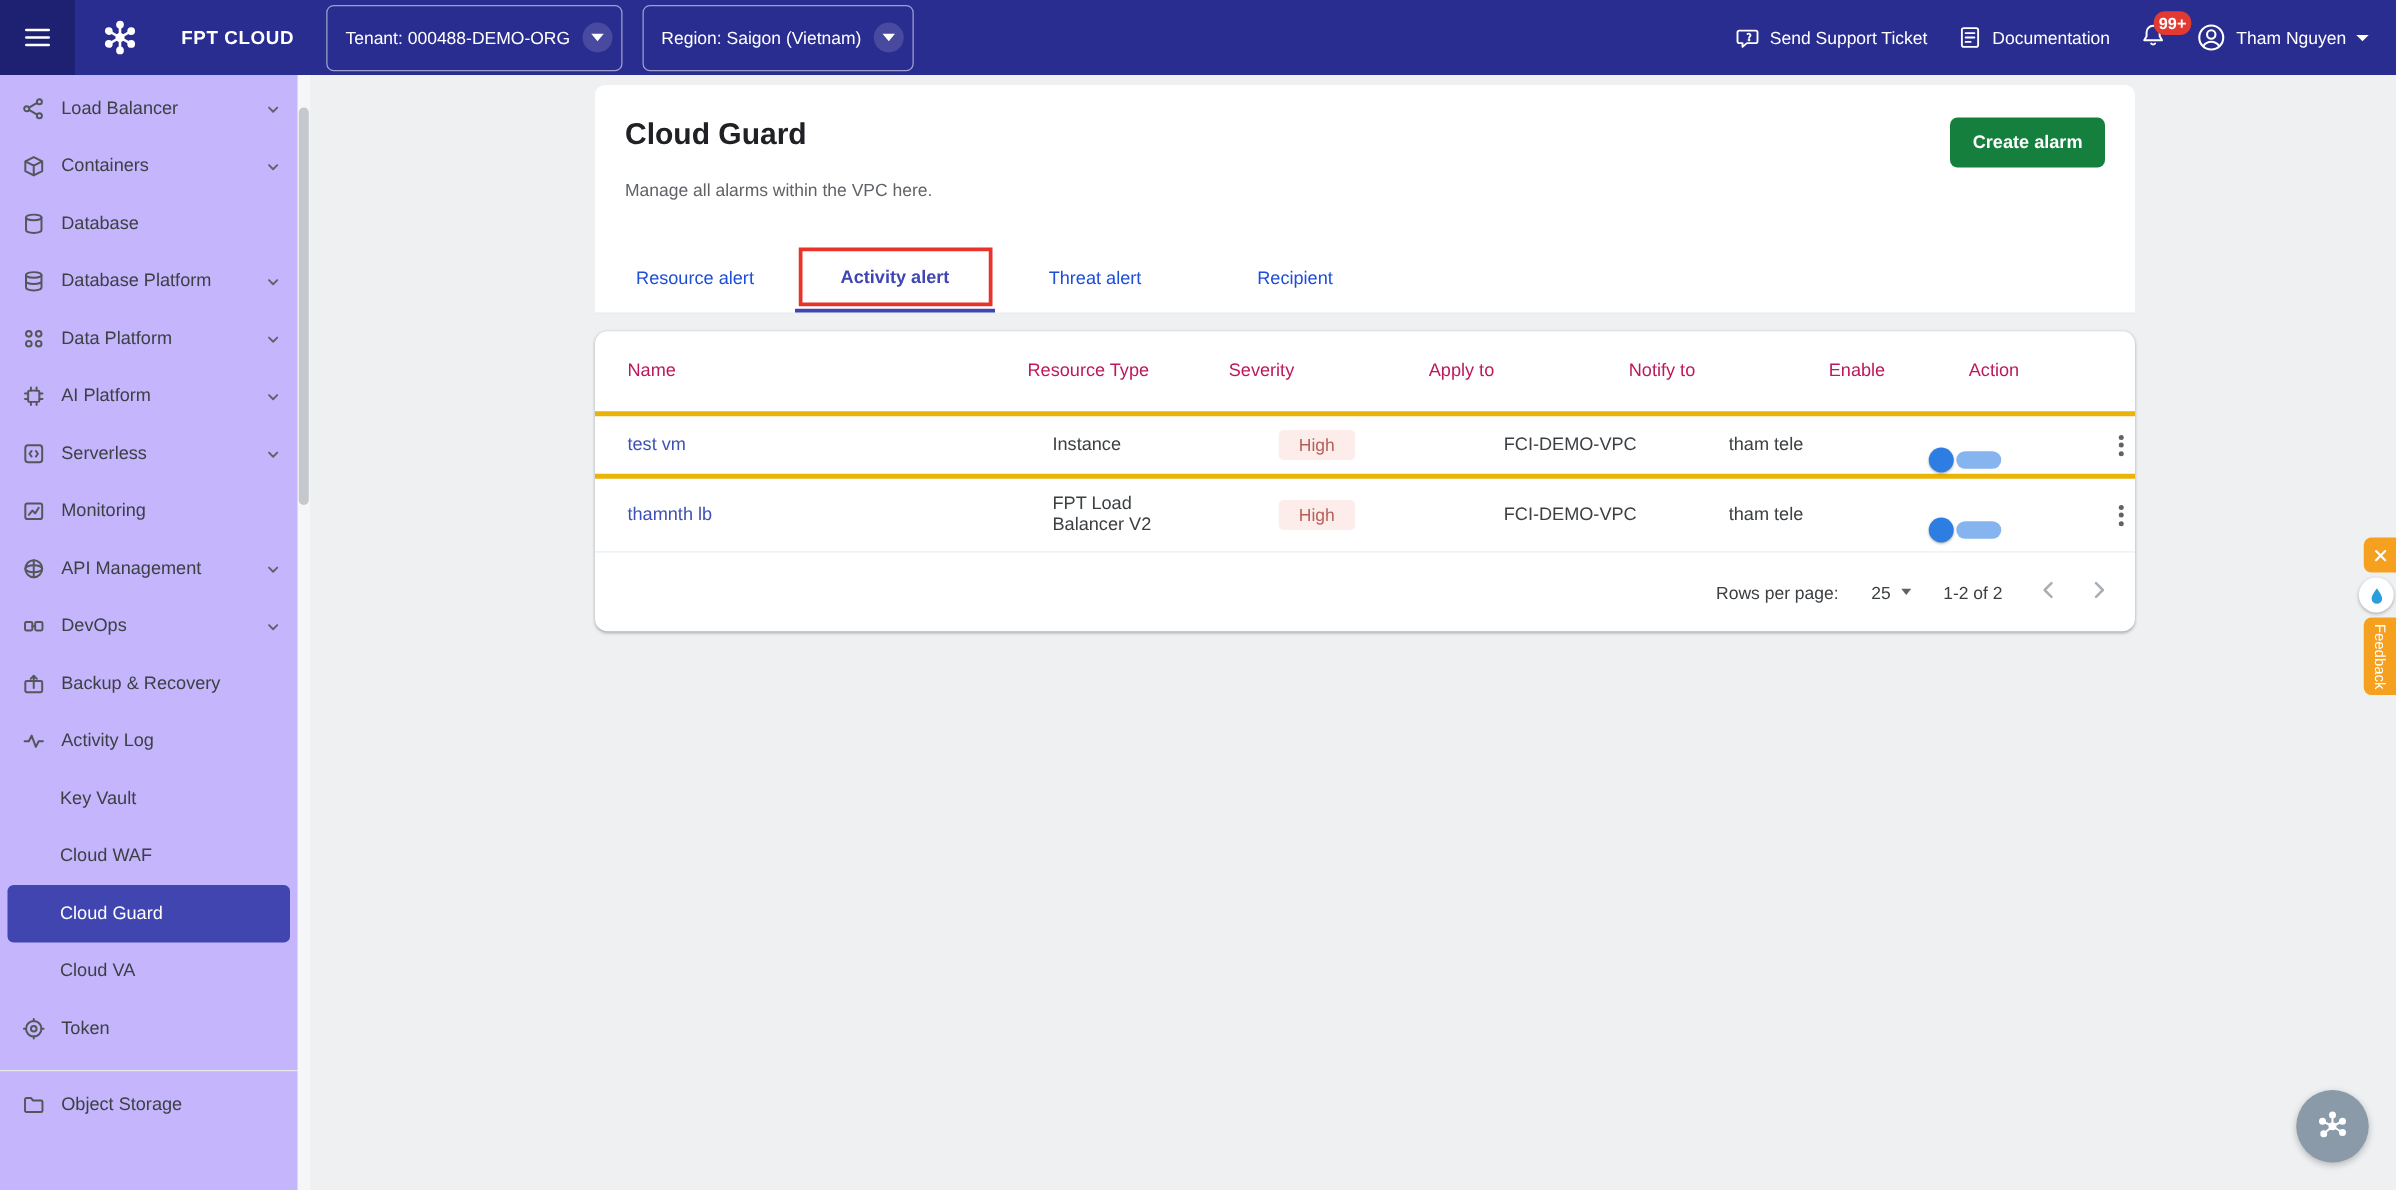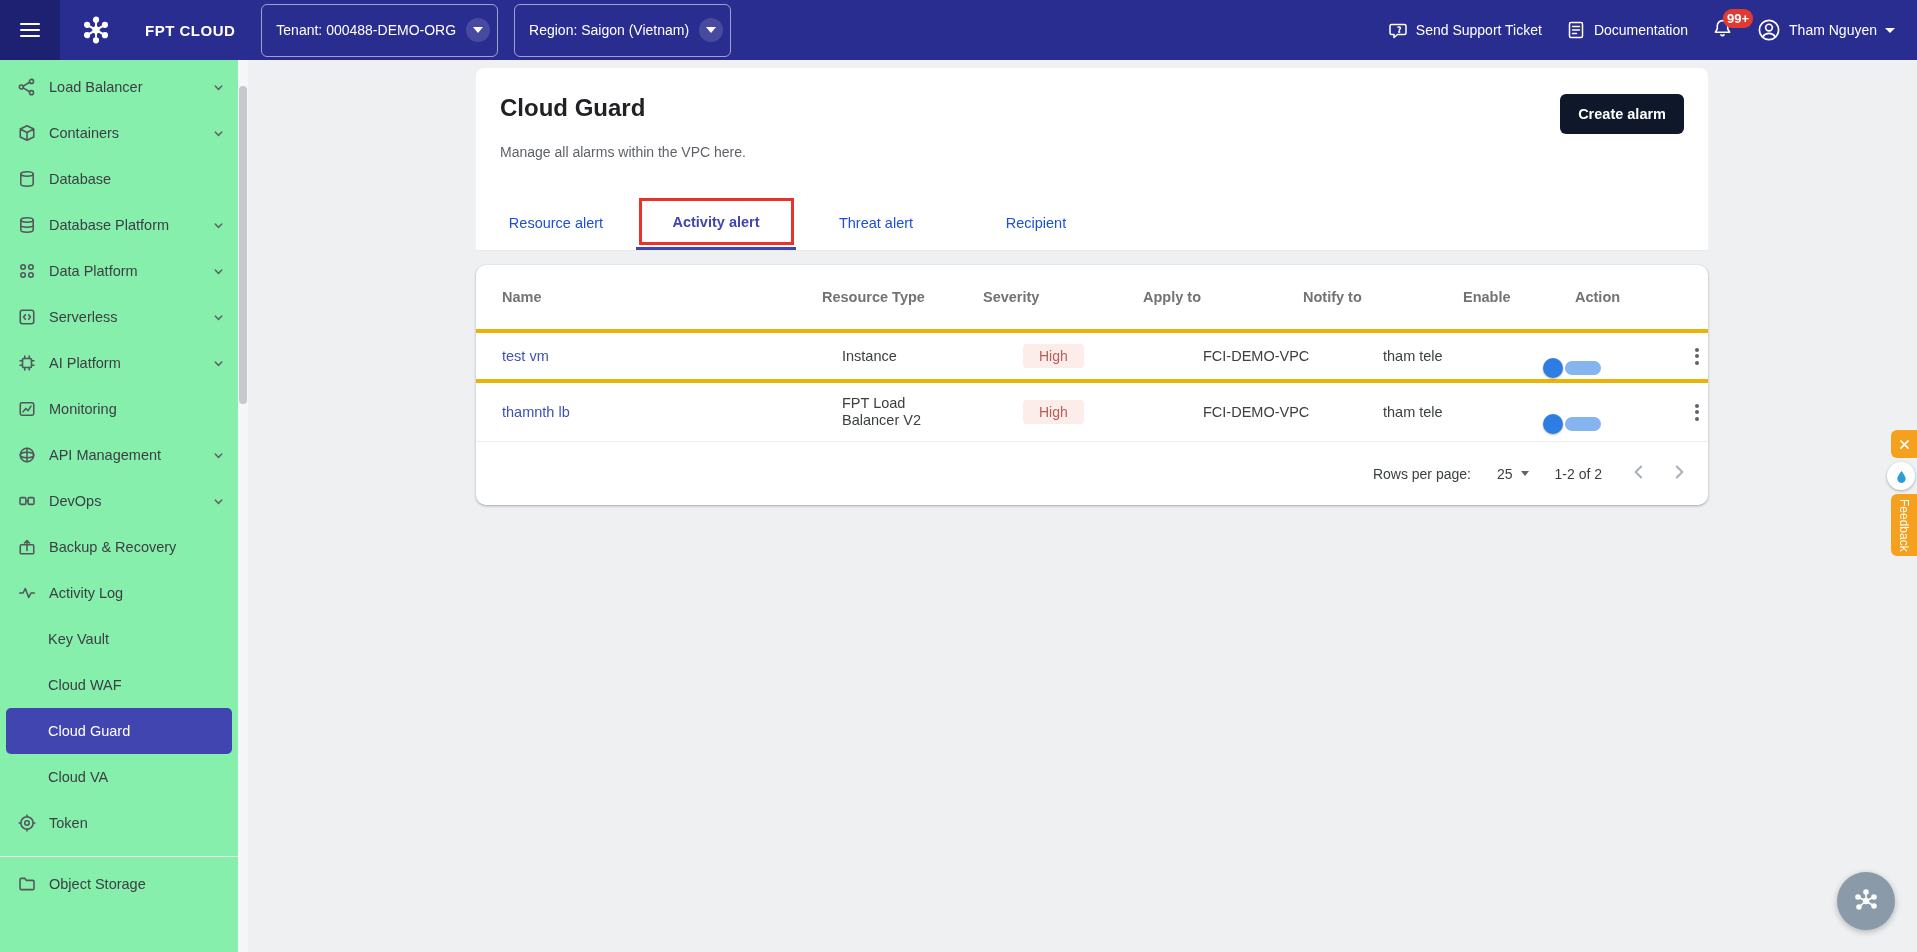--- a/index.html
+++ b/index.html
@@ -15,50 +15,50 @@
   .pill { display:flex; align-items:center; gap:10px; border:1px solid rgba(255,255,255,.55); border-radius:6px; height:53px; padding:0 7px 0 14px; font-size:14px; margin-right:16px; cursor:pointer; white-space:nowrap; }
   .caret-circle { width:24px; height:24px; border-radius:50%; background:rgba(255,255,255,.14); display:flex; align-items:center; justify-content:center; flex:none; }
   .caret-down { width:0; height:0; border-left:5px solid transparent; border-right:5px solid transparent; border-top:6px solid #fff; }
   .header-right { margin-left:auto; display:flex; align-items:center; gap:24px; padding-right:22px; font-size:14px; }
   .h-item { display:flex; align-items:center; gap:8px; cursor:pointer; white-space:nowrap; }
   .h-item svg, .bell-wrap svg { stroke:#fff; fill:none; stroke-width:1.5; stroke-linecap:round; stroke-linejoin:round; }
   .bell-wrap { position:relative; cursor:pointer; }
   .badge { position:absolute; top:-9px; left:11px; background:#e23a32; color:#fff; border-radius:9px; font-size:13px; line-height:1; padding:3px 4px; font-weight:bold; }
 
   
-  .sidebar { position:absolute; top:60px; left:0; bottom:0; width:248px; background:#86efac; z-index:20; }
+  .sidebar { position:absolute; top:60px; left:0; bottom:0; width:248px; background:#c4b5fd; z-index:20; }
   .nav { position:absolute; top:4px; left:0; right:10px; }
   .nav-item { height:46px; display:flex; align-items:center; gap:13px; padding:0 12px 0 18px; font-size:14.5px; color:#3c4043; cursor:pointer; }
   .nav-item svg.ic { stroke:#54575a; fill:none; stroke-width:1.4; stroke-linecap:round; stroke-linejoin:round; flex:none; }
   .nav-item .chev { margin-left:auto; stroke:#5f6368; fill:none; stroke-width:1.6; stroke-linecap:round; stroke-linejoin:round; }
   .nav-item.security { color:#4046c0; }
   .nav-item.security svg.ic, .nav-item.security .chev { stroke:#4046c0; }
   .nav-sub { height:46px; display:flex; align-items:center; padding-left:48px; font-size:14.5px; color:#3c4043; cursor:pointer; }
   .nav-sub.active { background:#4145b0; color:#fff; border-radius:5px; margin:0 6px; padding-left:42px; }
   .nav-divider { border-top:1px solid #e4e6e8; margin:10px 0 4px; }
   .sb-scroll { position:absolute; right:0; top:0; bottom:0; width:10px; background:#f5f6f7; }
   .sb-thumb { position:absolute; right:1px; top:26px; width:8px; height:318px; background:#c5c8cc; border-radius:4px; cursor:pointer; }
 
   
   .main { position:absolute; left:248px; top:60px; right:0; bottom:0; background:#eef0f2; overflow:hidden; }
   .content { margin:8px 0 0 228px; width:1232px; }
   .head-card { background:#fff; border-radius:8px 8px 0 0; padding:26px 24px 0; }
   .title-row { display:flex; align-items:flex-start; justify-content:space-between; }
   .page-title { font-size:24px; color:#202124; font-weight:700; }
   .subtitle { margin-top:10px; font-size:14px; color:#5f6368; }
-  .btn-primary { background:#0f172a; color:#fff; border:none; border-radius:6px; height:40px; padding:0 18px; font-size:14.5px; font-weight:600; cursor:pointer; font-family:inherit; }
+  .btn-primary { background:#15803d; color:#fff; border:none; border-radius:6px; height:40px; padding:0 18px; font-size:14.5px; font-weight:600; cursor:pointer; font-family:inherit; }
 
   .tabs { position:relative; margin:36px -24px 0; display:flex; border-bottom:1px solid #e7e9eb; }
   .tab { width:160px; height:54px; display:flex; align-items:center; justify-content:center; font-size:14.5px; color:#1d4ed8; cursor:pointer; }
   .tab.active { color:#4045b4; font-weight:600; border-bottom:3px solid #4045b4; }
   .annotation { position:absolute; left:163px; top:2px; width:155px; height:47px; border:3px solid #e8322a; pointer-events:none; }
 
   .table-card { margin-top:14px; background:#fff; border-radius:10px; box-shadow:0 1px 3px rgba(60,64,67,.28), 0 1px 2px rgba(60,64,67,.15); overflow:hidden; }
   .trow { display:grid; grid-template-columns:320px 161px 160px 160px 160px 112px 1fr; align-items:center; padding-left:26px; padding-right:14px; }
-  .thead { height:64px; font-weight:700; color:#737373; font-size:14.5px; }
+  .thead { height:64px; font-weight:400; color:#be185d; font-size:14.5px; }
   .tr { border-top:4px solid #eab308; font-size:14.5px; color:#3c4043;gap:20px; }
   .tr1 { height:50px; } .tr2 { height:62px; }
   .cell-resource { max-width:118px; line-height:1.15; }
   .link { color:#3f51b5; cursor:pointer; }
   .badge-high { display:inline-block; background:#fcecea; color:#b5605a; border-radius:4px; padding:4px 16px; font-size:14px; }
   .toggle { position:relative; width:40px; height:24px; cursor:pointer; }
   .toggle .track { position:absolute; left:2px; top:5px; width:36px; height:14px; border-radius:7px; background:#85b4ee; }
   .toggle .knob { position:absolute; right:0; top:2px; width:20px; height:20px; border-radius:50%; background:#2e7de2; box-shadow:0 1px 2px rgba(0,0,0,.3); }
   .kebab { cursor:pointer; width:24px; padding:2px 0; }
   .kebab i { display:block; width:4px; height:4px; border-radius:50%; background:#5f6368; margin:2.5px auto; }
@@ -196,34 +196,34 @@
           <circle cx="4.5" cy="11.5" r="2"></circle>
           <circle cx="11.5" cy="11.5" r="2"></circle>
         </svg>
       <span>Data Platform</span>
       <svg class="chev" width="15" height="15" viewBox="0 0 16 16">
           <path d="M4.5 6.5L8 10l3.5-3.5"></path>
         </svg>
     </div>
     <div class="nav-item">
       <svg class="ic" width="18" height="18" viewBox="0 0 16 16">
+          <rect x="4" y="4" width="8" height="8" rx="1"></rect>
+          <path d="M6 4V1.8M10 4V1.8M6 14.2V12M10 14.2V12M4 6H1.8M4 10H1.8M14.2 6H12M14.2 10H12"></path>
+        </svg>
+      <span>AI Platform</span>
+      <svg class="chev" width="15" height="15" viewBox="0 0 16 16">
+          <path d="M4.5 6.5L8 10l3.5-3.5"></path>
+        </svg>
+    </div>
+    <div class="nav-item">
+      <svg class="ic" width="18" height="18" viewBox="0 0 16 16">
           <rect x="2" y="2" width="12" height="12" rx="2"></rect>
           <path d="M6.5 6L5 8l1.5 2M9.5 6L11 8l-1.5 2"></path>
         </svg>
       <span>Serverless</span>
-      <svg class="chev" width="15" height="15" viewBox="0 0 16 16">
-          <path d="M4.5 6.5L8 10l3.5-3.5"></path>
-        </svg>
-    </div>
-    <div class="nav-item">
-      <svg class="ic" width="18" height="18" viewBox="0 0 16 16">
-          <rect x="4" y="4" width="8" height="8" rx="1"></rect>
-          <path d="M6 4V1.8M10 4V1.8M6 14.2V12M10 14.2V12M4 6H1.8M4 10H1.8M14.2 6H12M14.2 10H12"></path>
-        </svg>
-      <span>AI Platform</span>
       <svg class="chev" width="15" height="15" viewBox="0 0 16 16">
           <path d="M4.5 6.5L8 10l3.5-3.5"></path>
         </svg>
     </div>
     <div class="nav-item">
       <svg class="ic" width="18" height="18" viewBox="0 0 16 16">
           <rect x="2" y="2.5" width="12" height="11" rx="1.5"></rect>
           <path d="M4.5 10.5L7 7.5l2 2 2.5-4"></path>
         </svg>
       <span>Monitoring</span>

